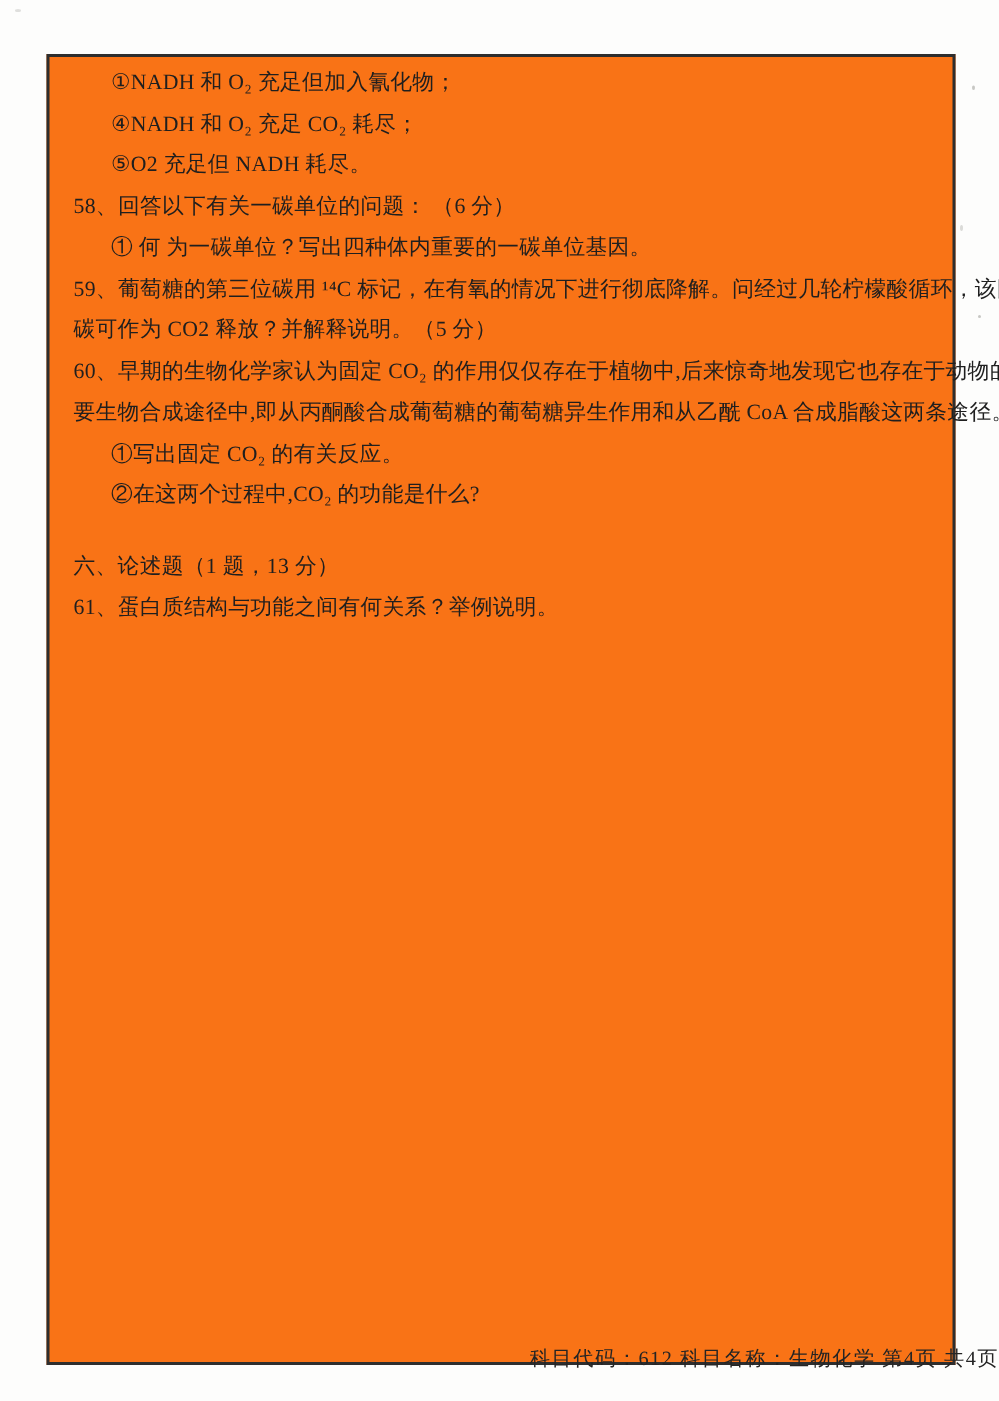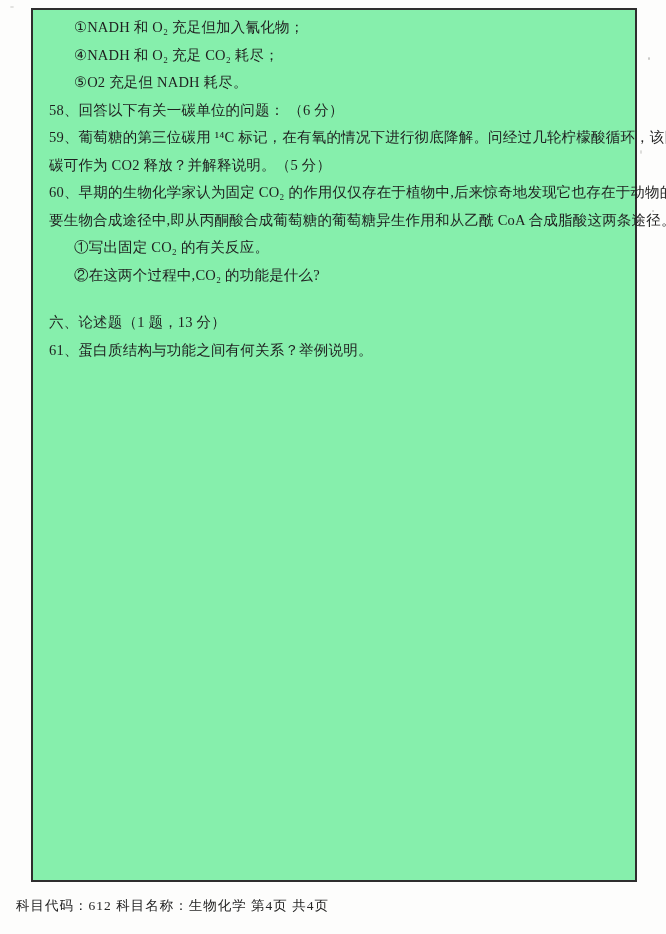--- a/index.html
+++ b/index.html
@@ -16,49 +16,49 @@
   }
   .sheet {
     position: relative;
     width: 666px;
     height: 934px;
     background: #fdfdfc;
   }
   .page-border {
     position: absolute;
     left: 31px;
-    top: 8px;
+    top: 36px;
     width: 602px;
     height: 870px;
     border: 2px solid #2e2e2e;
     box-sizing: content-box;
-    background: #86efac;
+    background: #f97316;
   }
   .content {
     padding: 4px 14px 0 8px;
     font-size: 14.5px;
     letter-spacing: 0.2px;
   }
   .line {
     line-height: 27.5px;
     white-space: nowrap;
   }
   .q   { margin-left: 8px;  }   
   .sub { margin-left: 33px; }   
   .section-heading { margin-top: 20px; margin-left: 8px; }
   .footer {
     position: absolute;
     left: 0;
     top: 897px;
     width: 666px;
-    text-align: left;
+    text-align: right;
     font-size: 13.5px;
     letter-spacing: 1px;
     color: #242424;
-    padding-left: 16px;
+    padding-left: 4px;
     box-sizing: border-box;
   }
   
   .speck {
     position: absolute;
     background: #9a9a96;
     border-radius: 50%;
     opacity: 0.55;
   }
   .speck.s1 { left: 648px; top: 57px;  width: 2px; height: 3px; }
@@ -72,20 +72,21 @@
 <div class="sheet">
 
   <div class="page-border">
     <div class="content">
 
       <div class="line sub">①NADH 和 O₂ 充足但加入氰化物；</div>
       <div class="line sub">④NADH 和 O₂ 充足 CO₂ 耗尽；</div>
       <div class="line sub">⑤O2 充足但 NADH 耗尽。</div>
 
       <div class="line q">58、回答以下有关一碳单位的问题： （6 分）</div>
+      <div class="line sub">① 何 为一碳单位？写出四种体内重要的一碳单位基因。</div>
 
       <div class="line q">59、葡萄糖的第三位碳用 ¹⁴C 标记，在有氧的情况下进行彻底降解。问经过几轮柠檬酸循环，该同位素</div>
       <div class="line q">碳可作为 CO2 释放？并解释说明。（5 分）</div>
 
       <div class="line q">60、早期的生物化学家认为固定 CO₂ 的作用仅仅存在于植物中,后来惊奇地发现它也存在于动物的两条主</div>
       <div class="line q">要生物合成途径中,即从丙酮酸合成葡萄糖的葡萄糖异生作用和从乙酰 CoA 合成脂酸这两条途径。(4 分)</div>
       <div class="line sub">①写出固定 CO₂ 的有关反应。</div>
       <div class="line sub">②在这两个过程中,CO₂ 的功能是什么?</div>
 
       <div class="line section-heading">六、论述题（1 题，13 分）</div>

